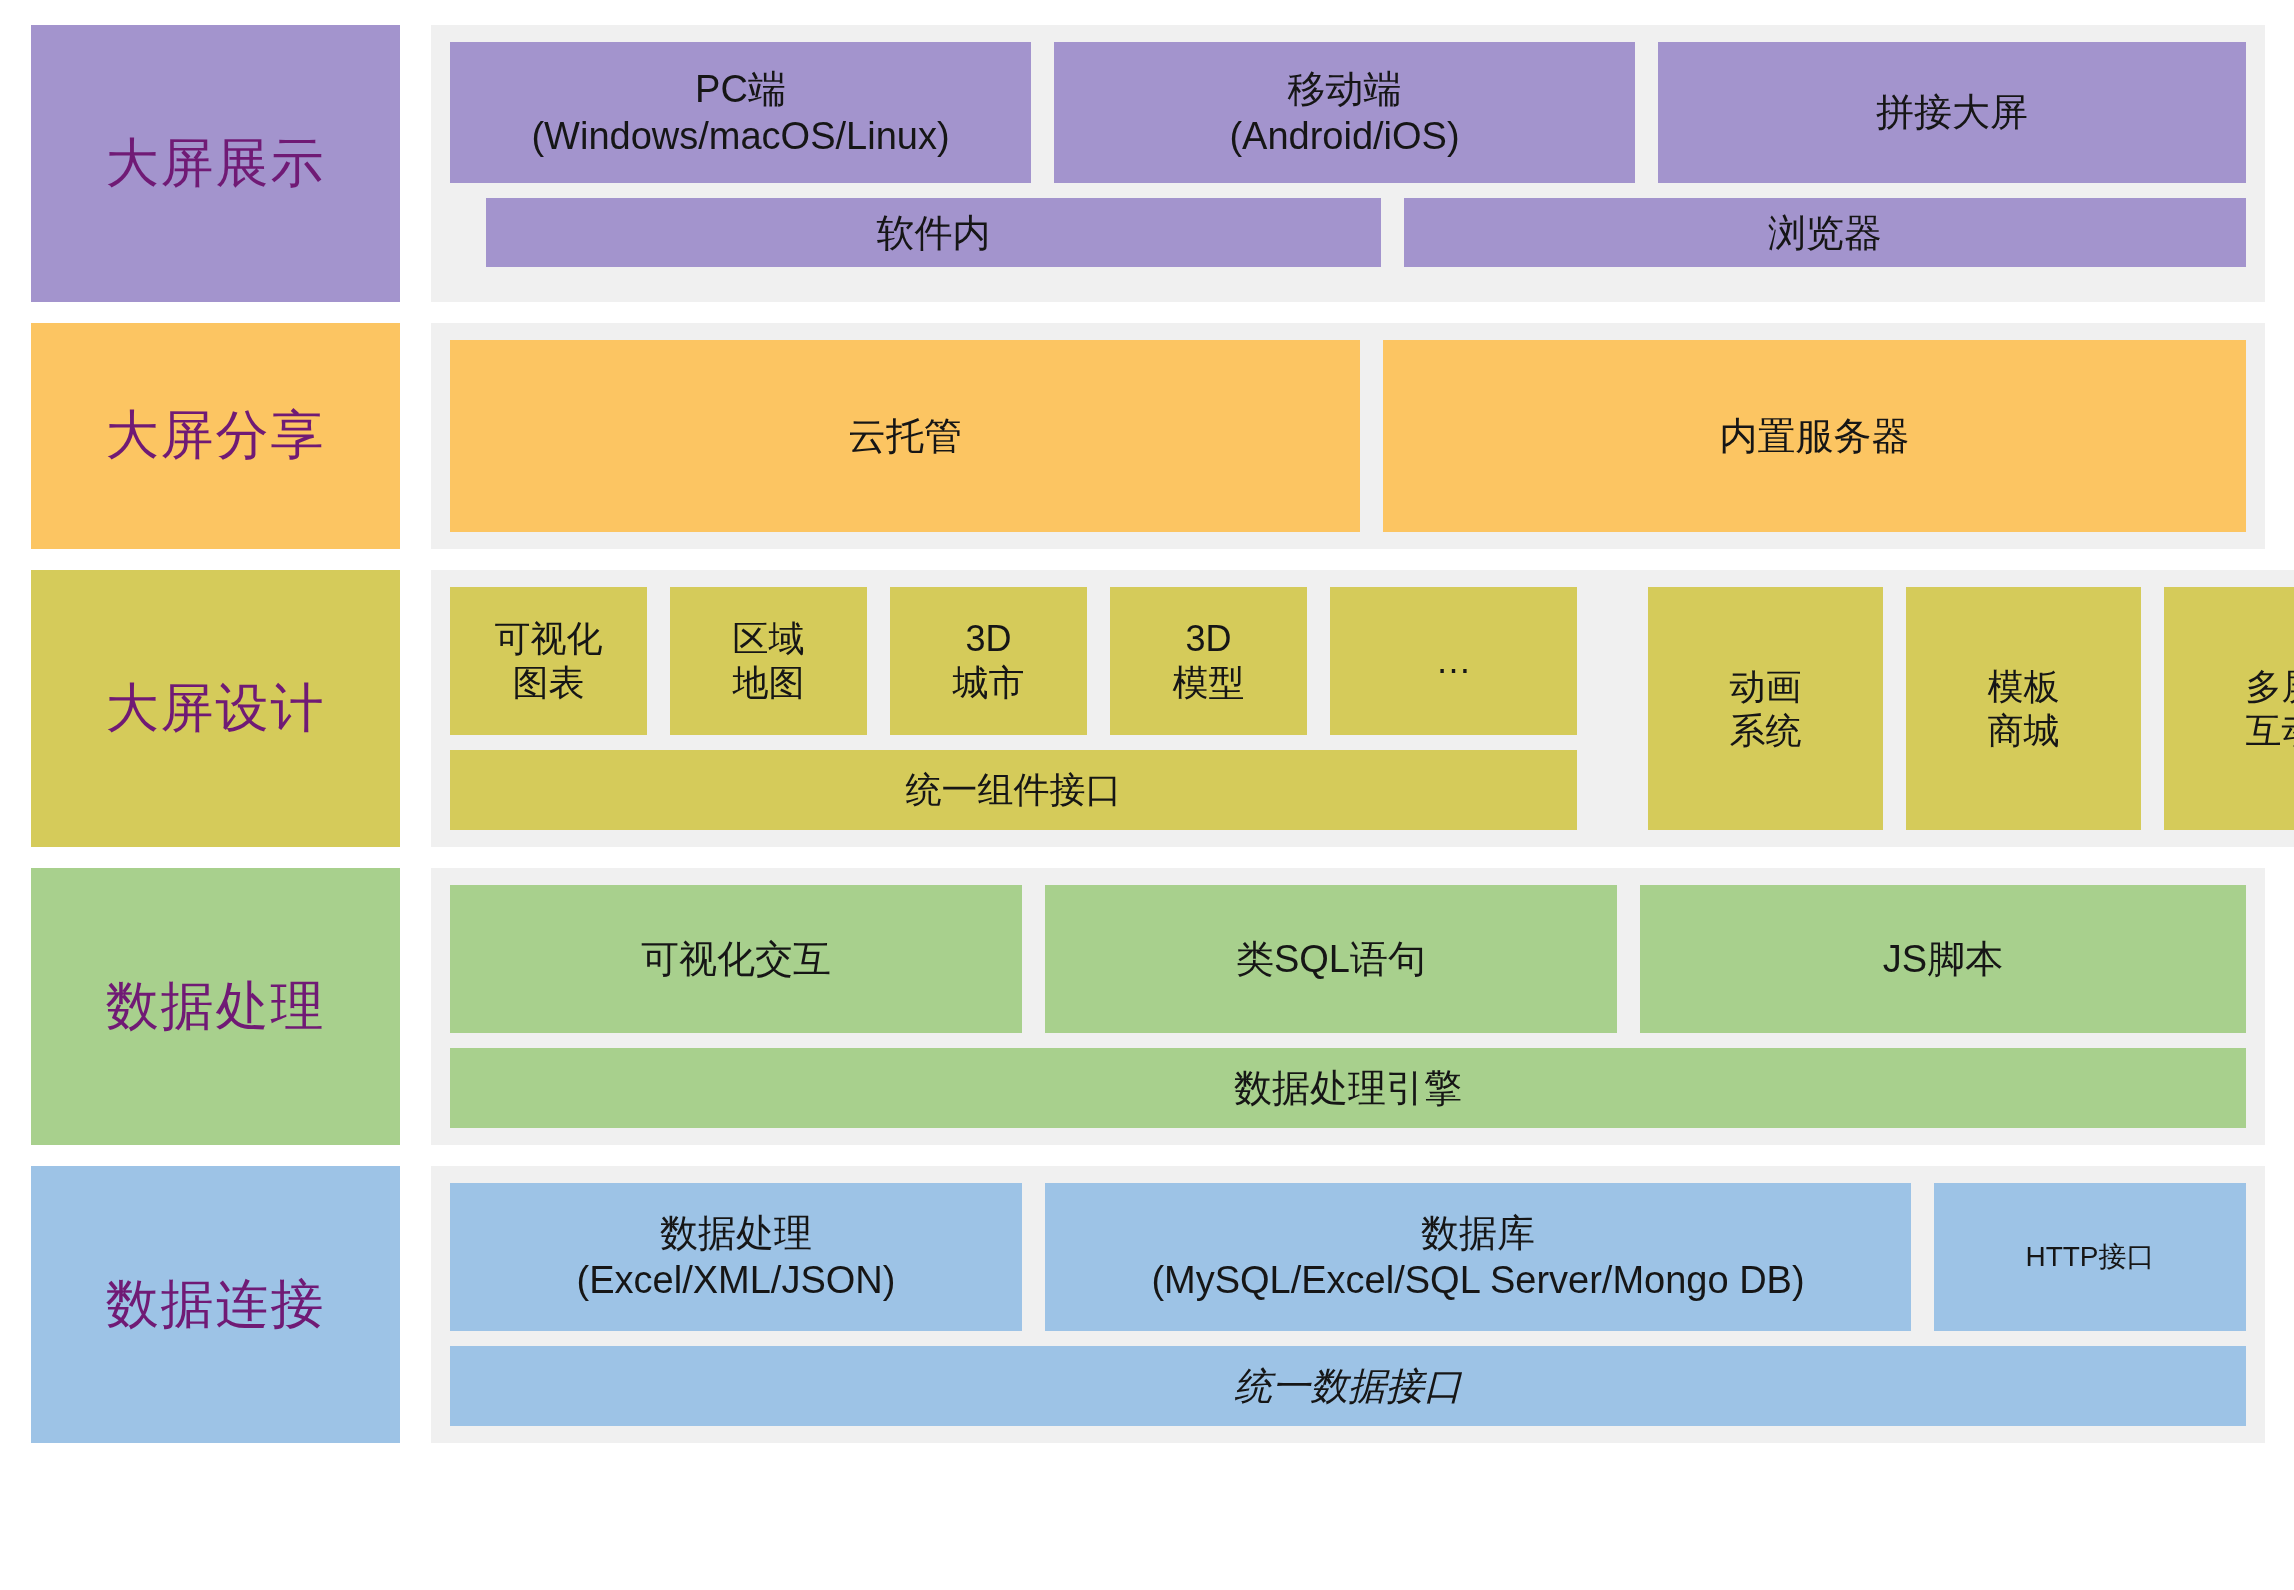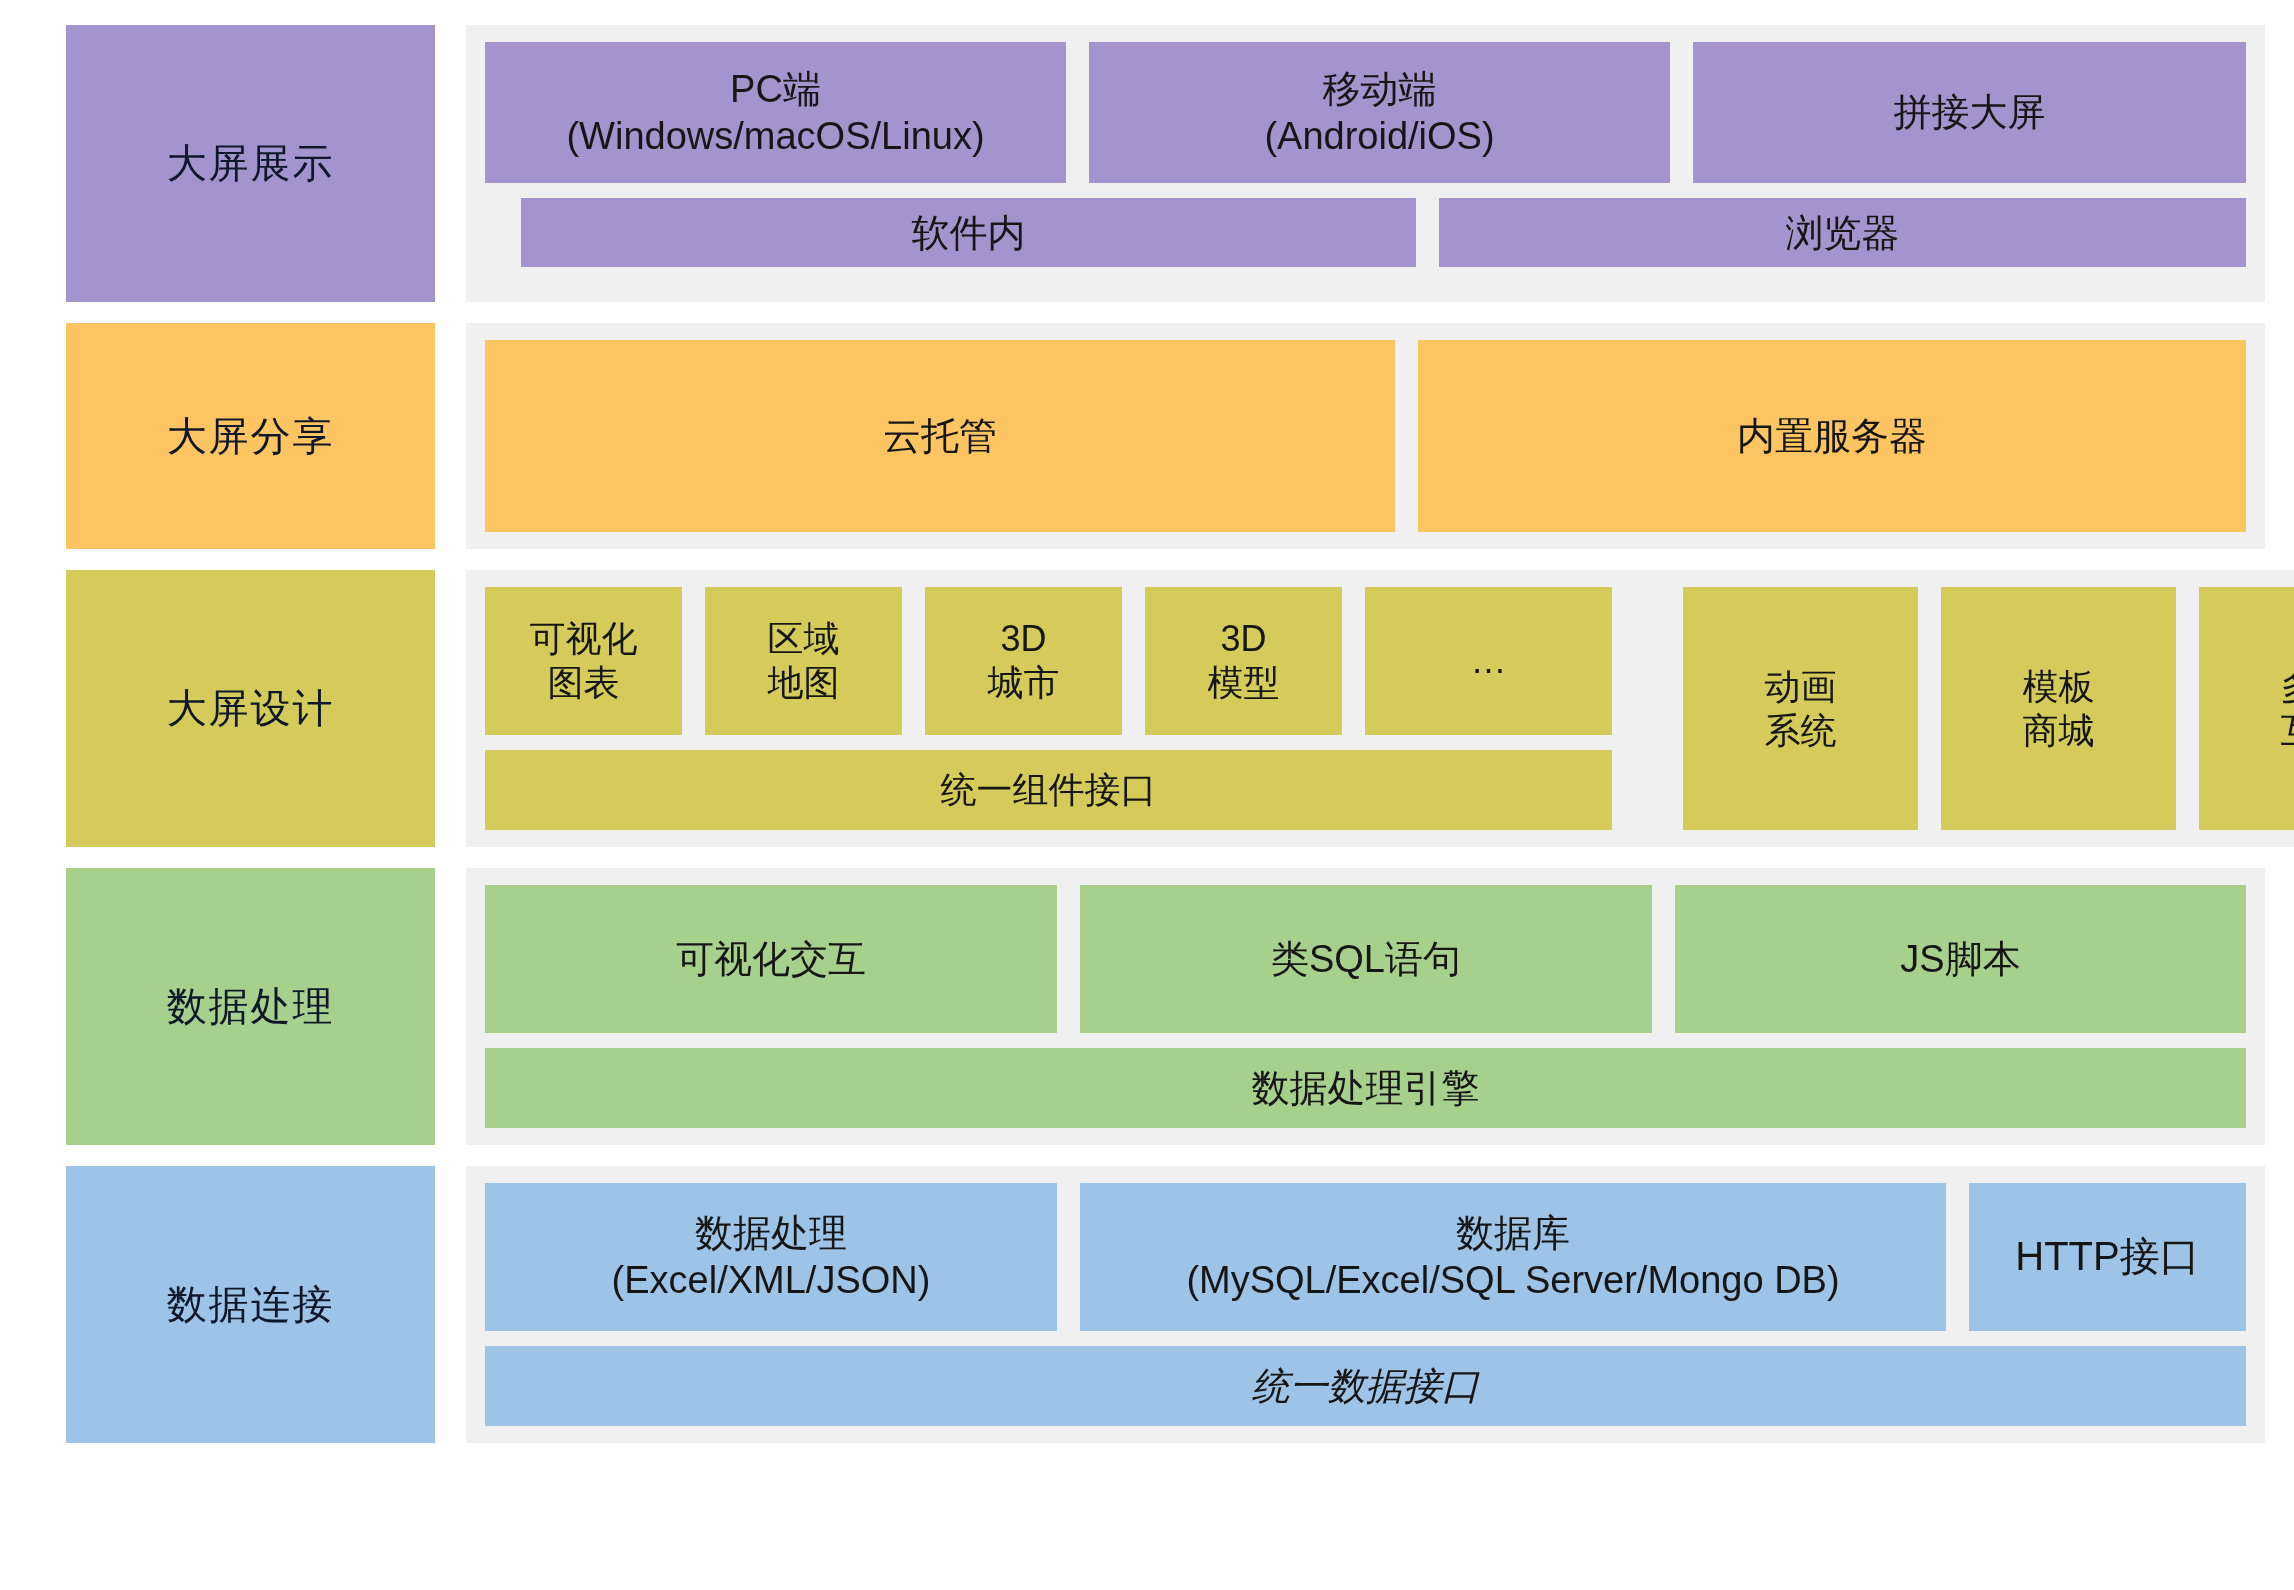--- a/index.html
+++ b/index.html
@@ -33,24 +33,23 @@
     gap: 31px;
     flex: 0 0 auto;
   }
 
   .layer-label {
     width: 369px;
     flex: 0 0 369px;
     display: flex;
     align-items: center;
     justify-content: center;
-    font-size: 40px;
+    font-size: 53px;
     letter-spacing: 1.9px;
-    color: #0f172a;
-    margin-left: 35px;
+    color: #701a75;
   }
 
   .layer-body {
     flex: 1 1 auto;
     background: #f0f0f0;
     box-sizing: border-box;
     padding: 17px 19px;
     display: flex;
     flex-direction: column;
     gap: 15.3px;
@@ -135,21 +134,21 @@
 
   
   .row-connect                { height: 277px; }
   .row-connect .sub-row.top   { flex: 1 1 auto; }
   .row-connect .sub-row.bot   { flex: 0 0 80px; }
   .row-connect .d-file        { flex: 0 0 572px; }
   .row-connect .d-db          { flex: 0 0 866px; }
   .row-connect .d-http        { flex: 1 1 auto; }
   .row-connect .d-unified     { flex: 1 1 auto; font-style: italic; }
   .row-connect .cell          { font-size: 38px; }
-  .row-connect .d-http        { font-size: 40px; }
+  .row-connect .d-http        { font-size: 28px; }
 </style>
 </head>
 <body>
 
 <div class="diagram">
 
   <div class="layer row-display">
     <div class="layer-label c-purple">大屏展示</div>
     <div class="layer-body">
 

